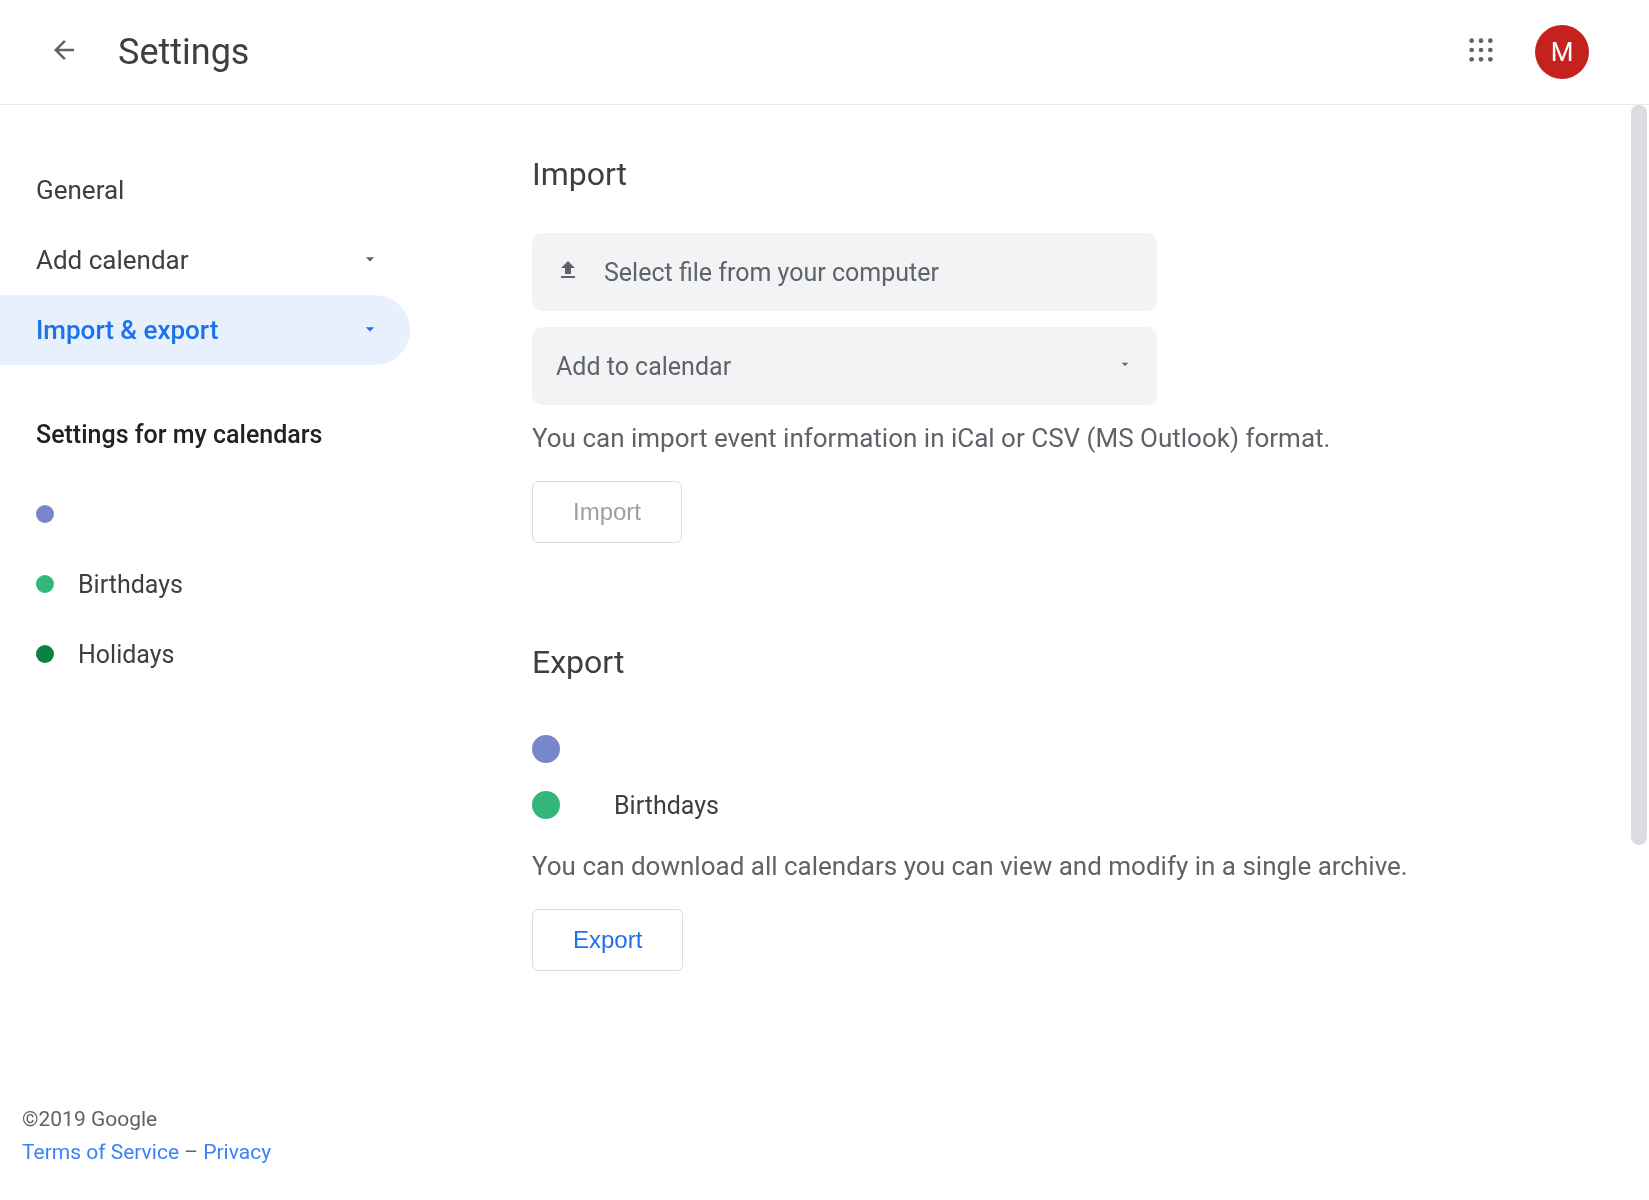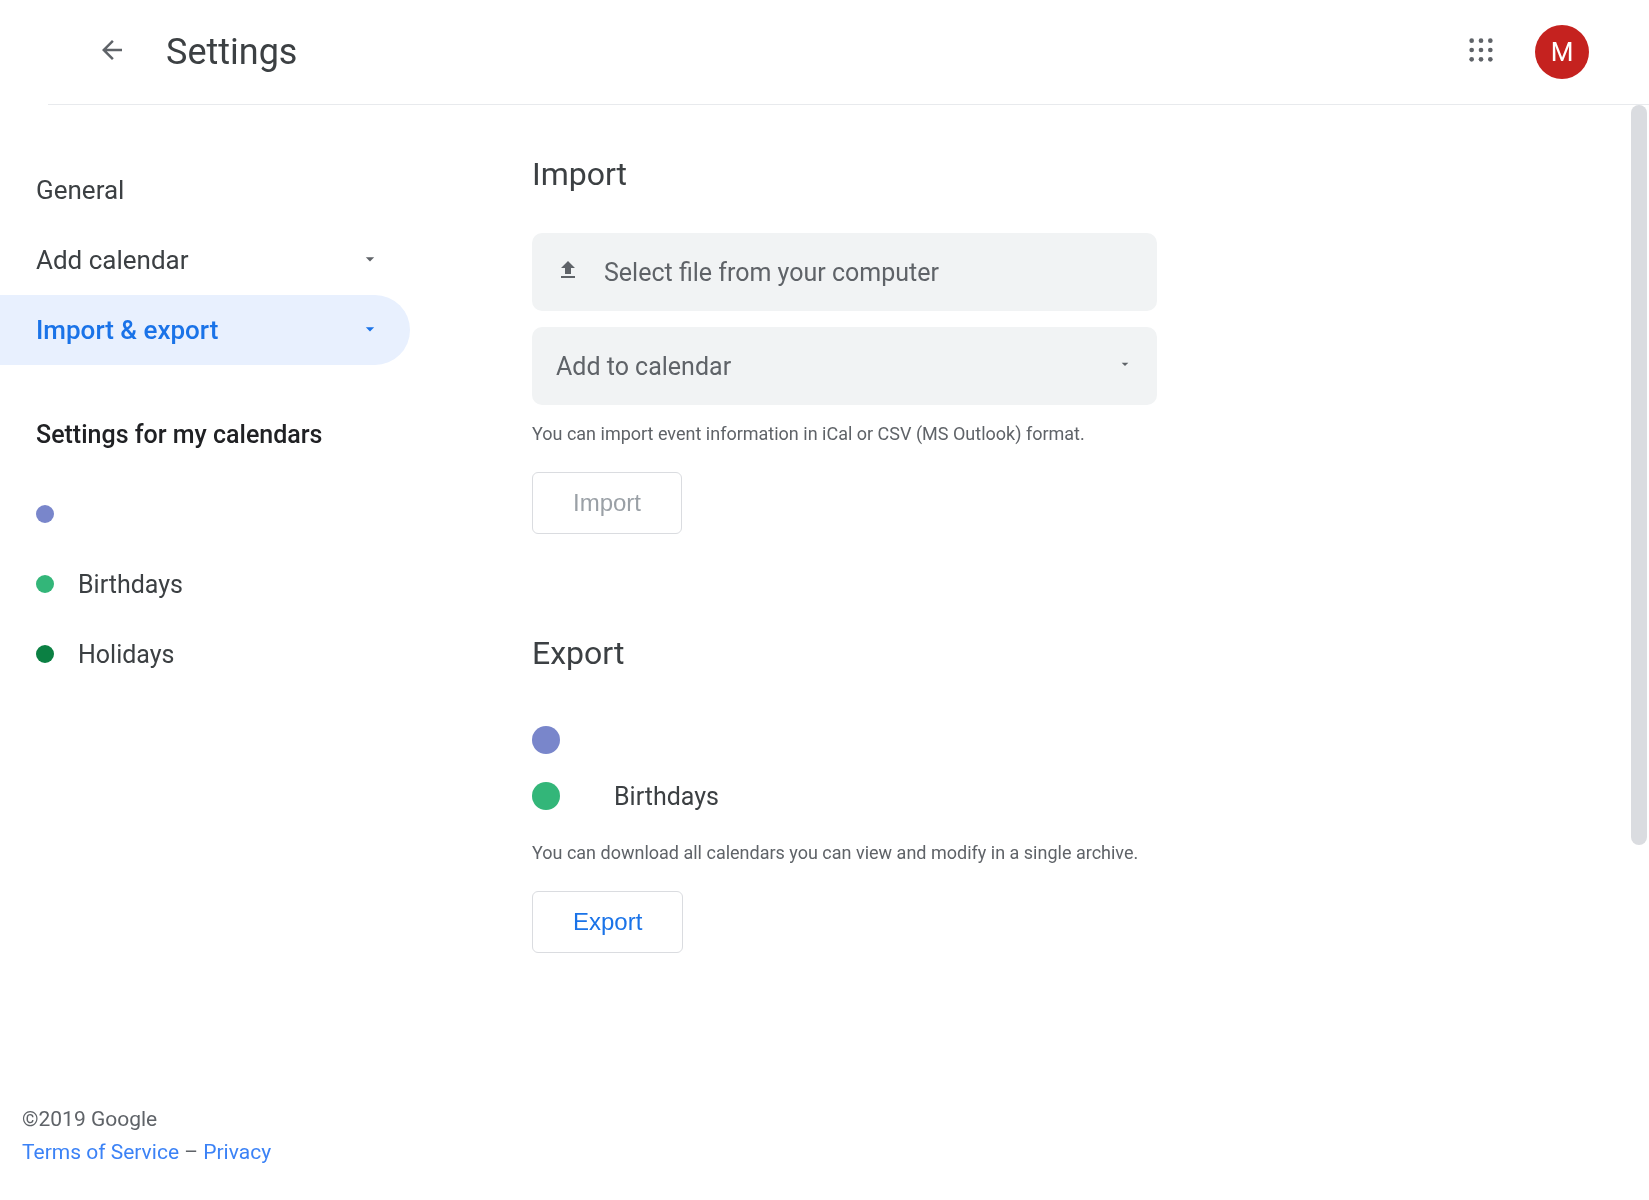--- a/index.html
+++ b/index.html
@@ -11,21 +11,20 @@
     height: 1200px;
     overflow: hidden;
     position: relative;
   }
   .header {
     height: 105px;
     display: flex;
     align-items: center;
     padding: 0 40px;
     border-bottom: 1px solid #e8eaed;
-    margin-left: 48px;
   }
   .back-arrow {
     width: 48px; height: 48px;
     display:flex; align-items:center; justify-content:center;
     cursor:pointer;
     margin-right: 30px;
   }
   .back-arrow svg { width: 30px; height: 30px; fill: #5f6368; }
   .title {
     font-size: 36px;
@@ -141,21 +140,21 @@
   }
   .field .upload-icn { margin-right: 24px; }
   .field .upload-icn svg { width:24px; height:24px; fill:#5f6368; }
   .field-label {
     font-size: 25px;
     color: #5f6368;
   }
   .field .dropdown-arr { margin-left:auto; }
   .field .dropdown-arr svg { width:16px; height:16px; fill:#5f6368; }
   .hint {
-    font-size: 18px;
+    font-size: 26px;
     color: #5f6368;
     margin-top: 18px;
     margin-bottom: 28px;
   }
   .btn {
     height: 62px;
     padding: 0 40px;
     border: 1px solid #dadce0;
     background: #fff;
     border-radius: 6px;

